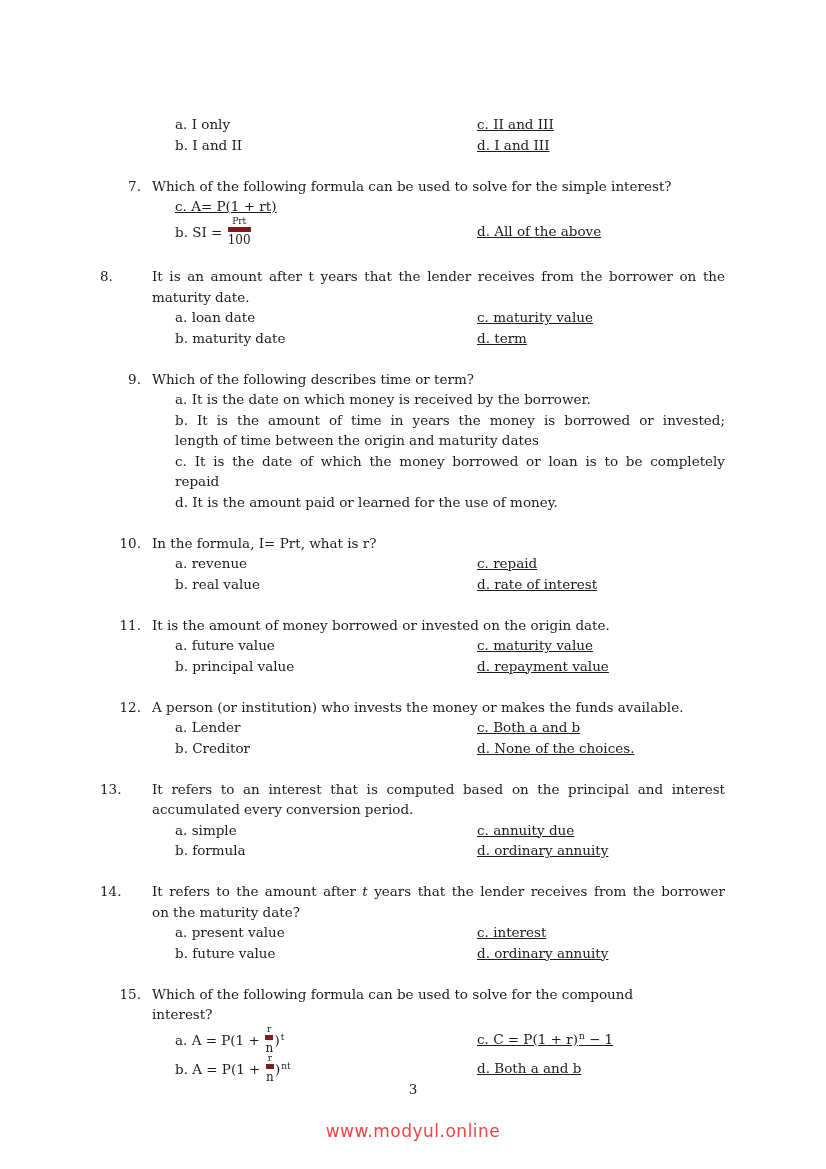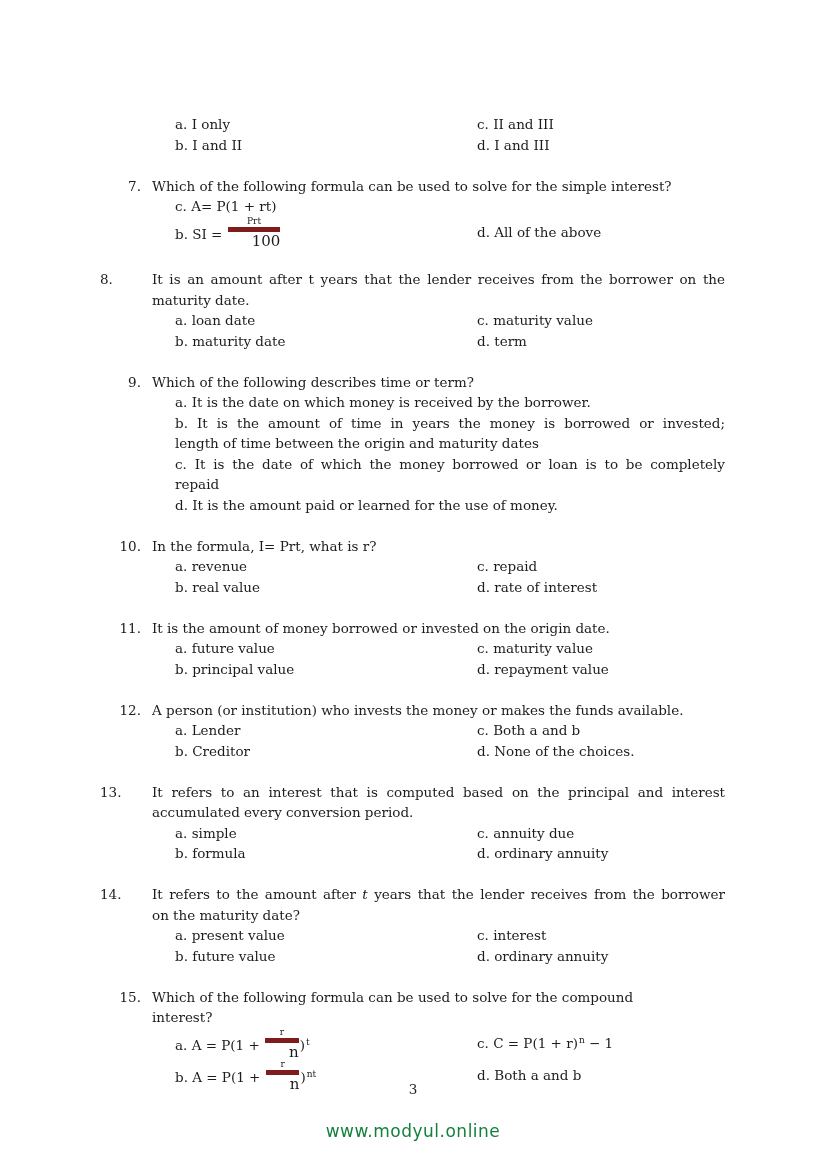--- a/index.html
+++ b/index.html
@@ -11,32 +11,32 @@
   .content {
     position:absolute; left:100px; top:114px; width:625px;
     font-size:13.5px; line-height:20.5px;
   }
   .qblock { position:relative; margin-bottom:20.5px; }
   .qline { position:relative; padding-left:52px; }
   .qnum { position:absolute; left:0; top:0; width:41px; text-align:right; }
   .just { text-align:justify; text-align-last:justify; }
   .optrow { display:flex; padding-left:75px; }
   .optrow .col-a { flex:0 0 302px; width:302px; }
-  .optrow .col-c { flex:1; }
+  .optrow .col-c { flex:1;text-decoration:underline; }
   .optpara { padding-left:75px; }
   .frow { min-height:29px; align-items:center; }
   .frac { display:inline-block; vertical-align:-7px; text-align:center; line-height:1; margin:0 1px; }
   .frac .fnum { display:block; font-size:9px; padding:0 2px 1.5px; border-bottom:5px solid #7f1d1d; }
-  .frac .fden { display:block; font-size:15px; padding-top:1.5px;margin-left:24px; }
+  .frac .fden { display:block; font-size:12px; padding-top:1.5px; }
   .sup { font-size:9px; vertical-align:5px; line-height:0; margin-left:1px; }
   .it { font-style:italic; }
   .pagenum { position:absolute; top:1081px; left:0; width:826px; text-align:center; font-size:13.5px; }
   .watermark {
     position:absolute; top:1121px; left:0; width:826px; text-align:center;
-    font-family:"DejaVu Sans", sans-serif; font-size:17px; color:#15803d; letter-spacing:0.5px;
+    font-family:"DejaVu Sans", sans-serif; font-size:17px; color:#ef4444; letter-spacing:0.5px;
   }
 </style>
 </head>
 <body>
 
 <div class="content">
 
   <div class="qblock">
     <div class="optrow">
       <div class="col-a">a. I only</div>

